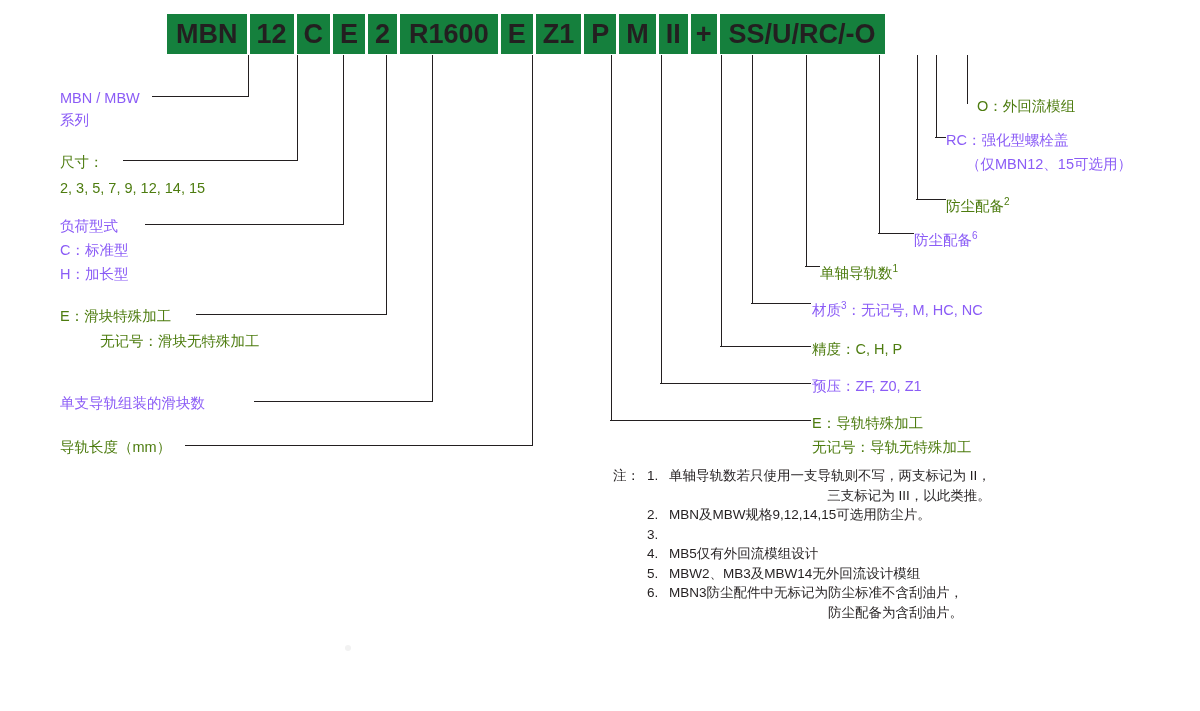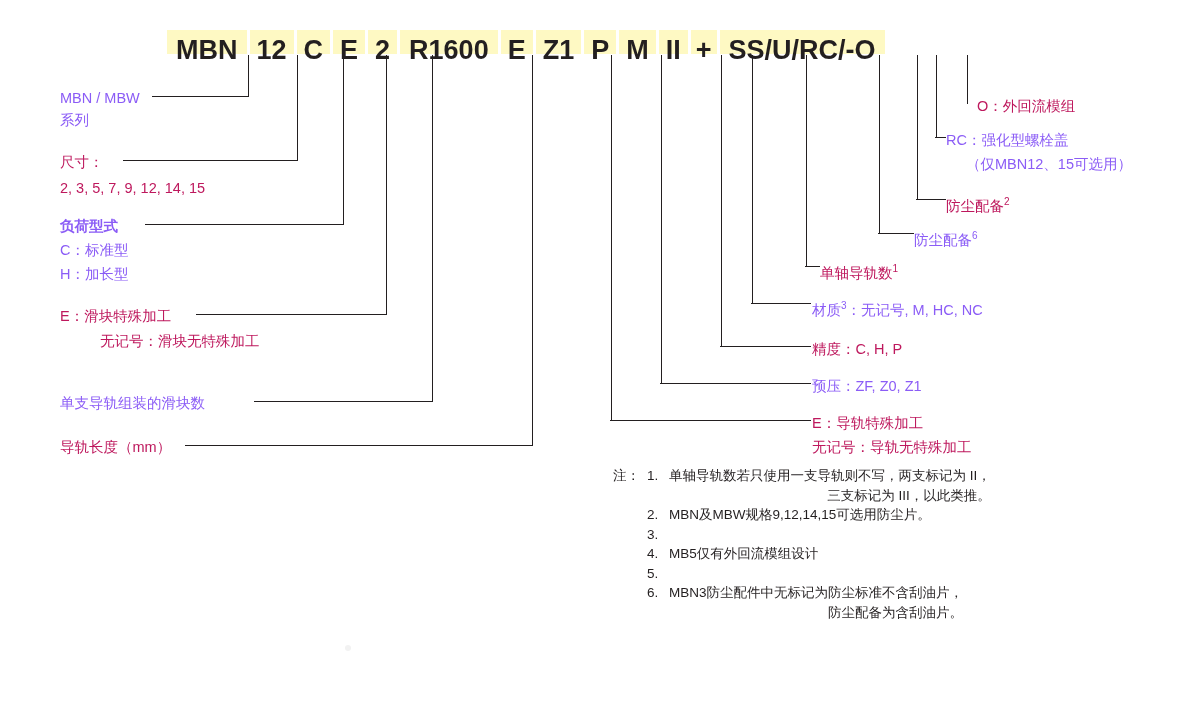--- a/index.html
+++ b/index.html
@@ -11,42 +11,41 @@
     position:relative;
     overflow:hidden;
   }
   
   #code-bar{
     position:absolute;left:167px;top:14px;
     display:flex;align-items:stretch;
     height:40px;
   }
   .code-cell{
-    background:#fef9c3;
+    background:#15803d;
     color:#231f20;
     font-weight:bold;
     font-size:27px;
     line-height:40px;
     padding:0 7px;
     margin-right:3px;
     text-align:center;
     white-space:nowrap;
     letter-spacing:0px;
-    margin-top:16px;
   }
   .code-cell.wide{padding:0 9px;}
   .code-cell.plus{padding:0 5px;}
   
   .lbl{
     position:absolute;
     font-size:14.5px;
     line-height:20px;
     white-space:nowrap;
   }
-  .blue{color:#be185d;}
+  .blue{color:#4d7c0f;}
   .dark{color:#8b5cf6;}
   .sup{font-size:10px;vertical-align:super;}
   
   .vline{position:absolute;background:#231f20;width:1.4px;}
   .hline{position:absolute;background:#231f20;height:1.4px;}
   
   #notes{
     position:absolute;left:613px;top:466px;
     font-size:13.5px;line-height:19.5px;color:#231f20;
   }
@@ -75,21 +74,21 @@
     <div class="code-cell plus">+</div>
     <div class="code-cell wide">SS/U/RC/-O</div>
   </div>
 
 <div class="lbl dark" style="left:60px;top:88px;">MBN / MBW</div>
 <div class="lbl dark" style="left:60px;top:110px;">系列</div>
 
 <div class="lbl blue" style="left:60px;top:152px;">尺寸：</div>
 <div class="lbl blue" style="left:60px;top:178px;">2, 3, 5, 7, 9, 12, 14, 15</div>
 
-<div class="lbl dark" style="left:60px;top:216px;font-weight:bold;">负荷型式</div>
+<div class="lbl dark" style="left:60px;top:216px;">负荷型式</div>
 <div class="lbl dark" style="left:60px;top:240px;">C：标准型</div>
 <div class="lbl dark" style="left:60px;top:264px;">H：加长型</div>
 
 <div class="lbl blue" style="left:60px;top:306px;">E：滑块特殊加工</div>
 <div class="lbl blue" style="left:60px;top:331px;margin-left:40px;">无记号：滑块无特殊加工</div>
 
 <div class="lbl dark" style="left:60px;top:393px;">单支导轨组装的滑块数</div>
 <div class="lbl blue" style="left:60px;top:437px;">导轨长度（mm）</div>
 
 <div class="hline" style="left:152px;top:96px;width:97px;"></div>
@@ -177,20 +176,21 @@
         </div>
         <div class="note-row">
           <div class="note-num">3.</div>
         </div>
         <div class="note-row">
           <div class="note-num">4.</div>
           <div class="note-body">MB5仅有外回流模组设计</div>
         </div>
         <div class="note-row">
           <div class="note-num">5.</div>
+          <div class="note-body">MBW2、MB3及MBW14无外回流设计模组</div>
         </div>
         <div class="note-row">
           <div class="note-num">6.</div>
           <div class="note-body">MBN3防尘配件中无标记为防尘标准不含刮油片，
 防尘配备为含刮油片。</div>
         </div>
       </div>
   </div>
 </div>
 

